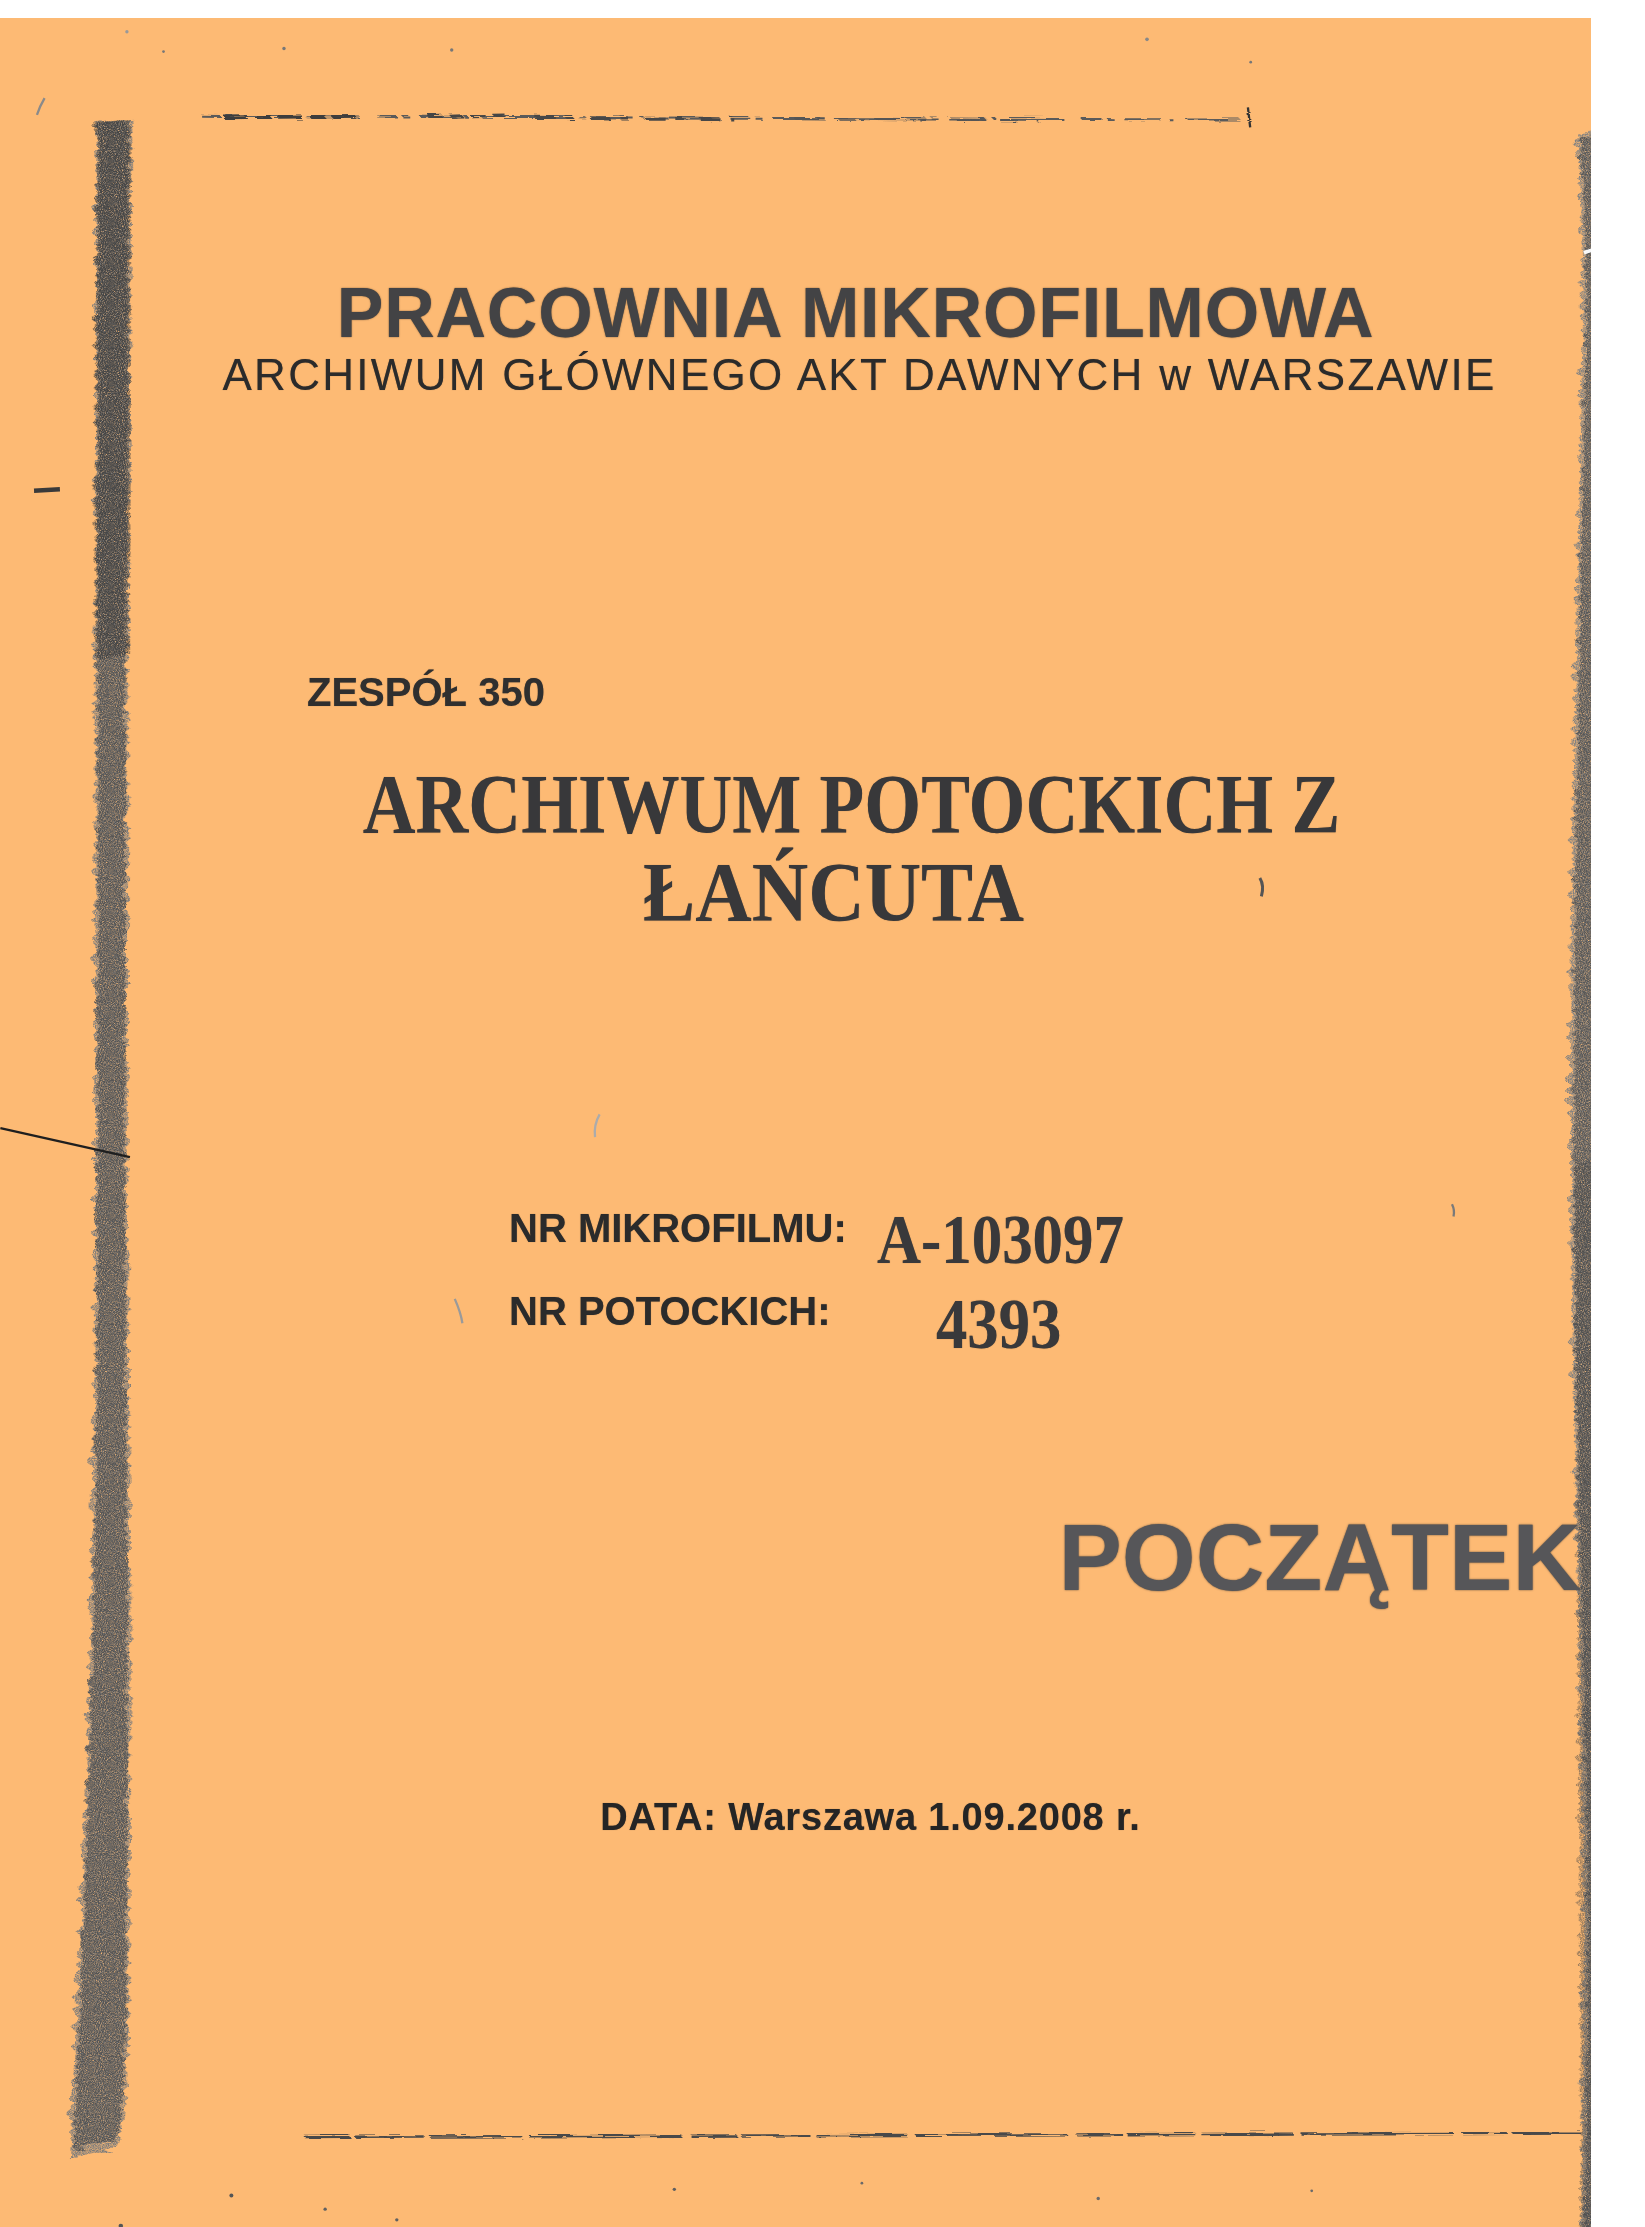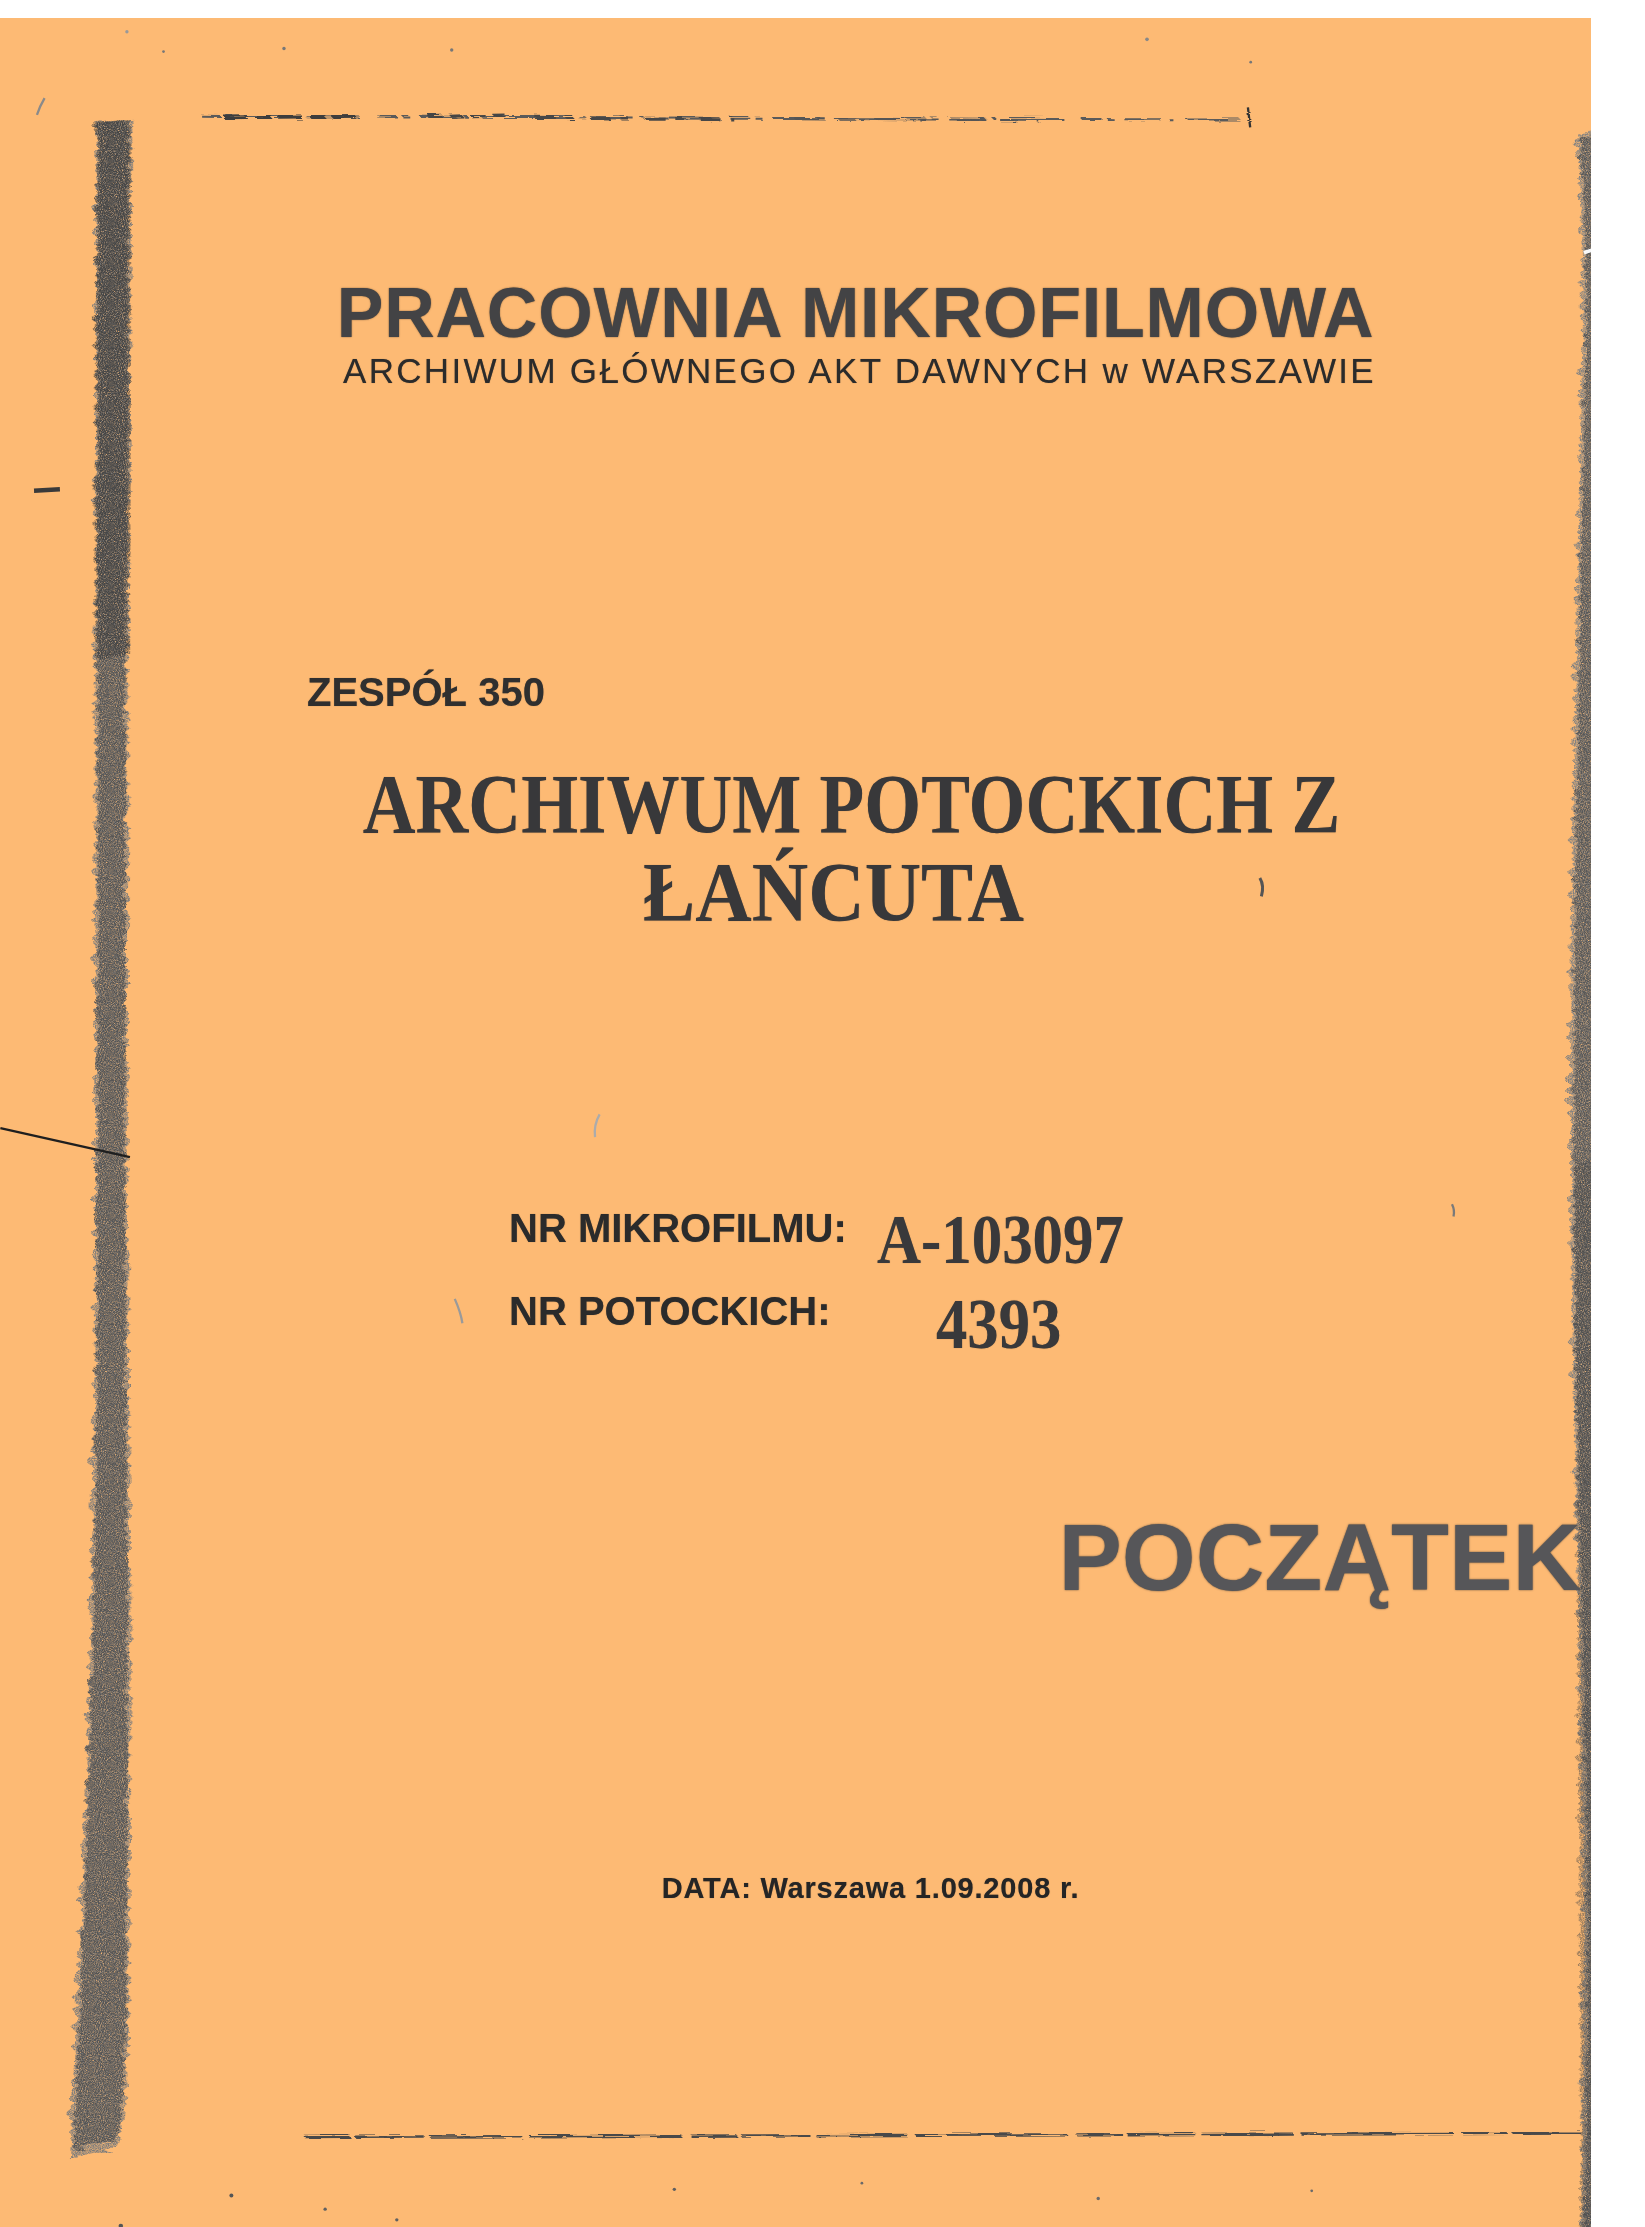--- a/index.html
+++ b/index.html
@@ -14,21 +14,21 @@
   .artifact-layer{position:absolute;left:0;top:0;width:1646px;height:2227px;display:block;}
   .t{position:absolute;line-height:1;white-space:nowrap;text-shadow:0 0 0.9px rgba(30,30,30,.5);font-weight:bold;}
   .ctr{text-align:center;}
   .lab-name{
     left:93px;top:260px;width:1525px;
     font-size:70px;font-weight:700;color:#434345;
     letter-spacing:0.8px;text-shadow:0 0 1.5px rgba(20,20,20,.65);
   }
   .lab-subtitle{
     left:97px;top:335px;width:1525px;
-    font-size:35px;font-weight:400;color:#2b2b2b;letter-spacing:2.3px;
+    font-size:44px;font-weight:400;color:#2b2b2b;letter-spacing:2.3px;
   }
   .fonds{
     left:307px;top:654px;
     font-size:40px;color:#2f2f2f;
   }
   .serif{font-family:"Liberation Serif",serif;font-weight:700;color:#38383a;}
   .title1{
     left:89px;top:744px;width:1525px;
     font-size:85px;transform:scaleX(0.86);
   }
@@ -42,22 +42,22 @@
   .f-value{transform:scaleX(0.87);transform-origin:left top;color:#39393b;}
   .f-value-0{left:877px;top:1187px;font-size:70px;}
   .f-value-1{left:936px;top:1270px;font-size:72px;}
   .marker{
     left:56px;top:1492px;width:1525px;
     font-size:95px;font-weight:700;color:#565659;
     text-shadow:0 0 1.9px rgba(45,45,48,.8);
     text-align:right;
   }
   .date-line{
-    left:108px;top:1856px;width:1525px;
-    font-size:29px;color:#252525;letter-spacing:0.8px;
+    left:108px;top:1780px;width:1525px;
+    font-size:38px;color:#252525;letter-spacing:0.8px;
   }
 </style>
 </head>
 <body>
 
 <div class="page">
 
   <svg class="artifact-layer" viewBox="0 0 2158 2921" xmlns="http://www.w3.org/2000/svg" aria-hidden="true">
     <defs>
       <filter id="film" x="-20%" y="-3%" width="140%" height="106%">

